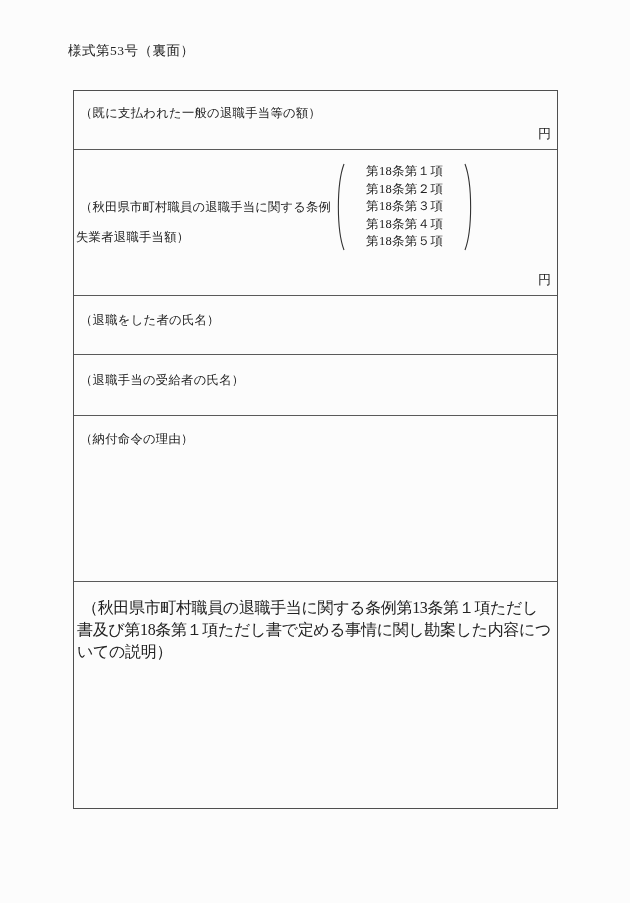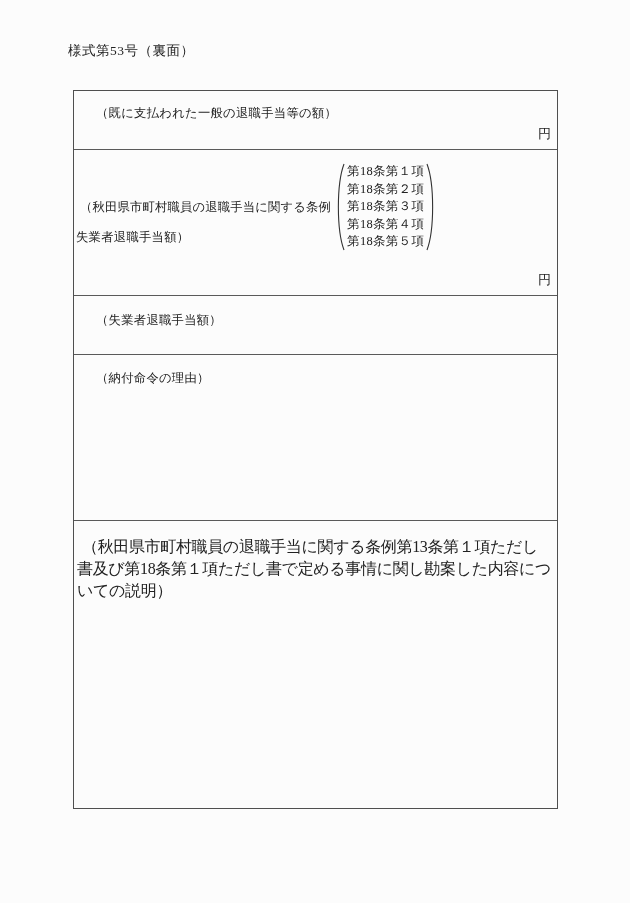--- a/index.html
+++ b/index.html
@@ -38,21 +38,21 @@
   .row:last-child { border-bottom: none; flex: 1; }
 
   .row-1 { height: 59px; }
   .row-2 { height: 146px; }
   .row-3 { height: 59px; }
   .row-4 { height: 61px; }
   .row-5 { height: 166px; }
 
   .cell-label {
     position: absolute;
-    left: 22px; top: 14px;
+    left: 6px; top: 14px;
     white-space: nowrap;
     letter-spacing: 0.3px;
   }
   .unit {
     position: absolute;
     right: 6px; bottom: 6px;
     font-size: 13px;
   }
 
   
@@ -61,20 +61,21 @@
     left: 6px; top: 12px;
     display: flex;
     align-items: center;
     white-space: nowrap;
   }
   .r2-text { letter-spacing: 0.2px; }
   .bracket-group {
     display: flex;
     align-items: center;
     margin: 0 3px;
+    gap: 19px;
   }
   .bracket-items {
     display: flex;
     flex-direction: column;
     padding: 0 2px;
   }
   .bracket-items span {
     font-size: 12.5px;
     line-height: 17.5px;
     white-space: nowrap;
@@ -132,23 +133,26 @@
           <svg class="paren-svg" width="11" height="90" viewBox="0 0 11 90">
             <path d="M1,2 C8.5,22 8.5,68 1,88" fill="none" stroke="#333" stroke-width="1.1"></path>
           </svg>
         </span>
       </div>
       <span class="r2-continued">失業者退職手当額）</span>
       <span class="unit">円</span>
     </div>
 
     <div class="row row-3">
-      <span class="cell-label" style="top:16px">（失業者退職手当額）</span>
+      <span class="cell-label" style="top:16px">（退職をした者の氏名）</span>
     </div>
 
+    <div class="row row-4">
+      <span class="cell-label" style="top:17px">（退職手当の受給者の氏名）</span>
+    </div>
 
     <div class="row row-5">
       <span class="cell-label" style="top:15px">（納付命令の理由）</span>
     </div>
 
     <div class="row row-6">
       <div class="para">（秋田県市町村職員の退職手当に関する条例第13条第１項ただし書及び第18条第１項ただし書で定める事情に関し勘案した内容についての説明）</div>
     </div>
 
   </div>

